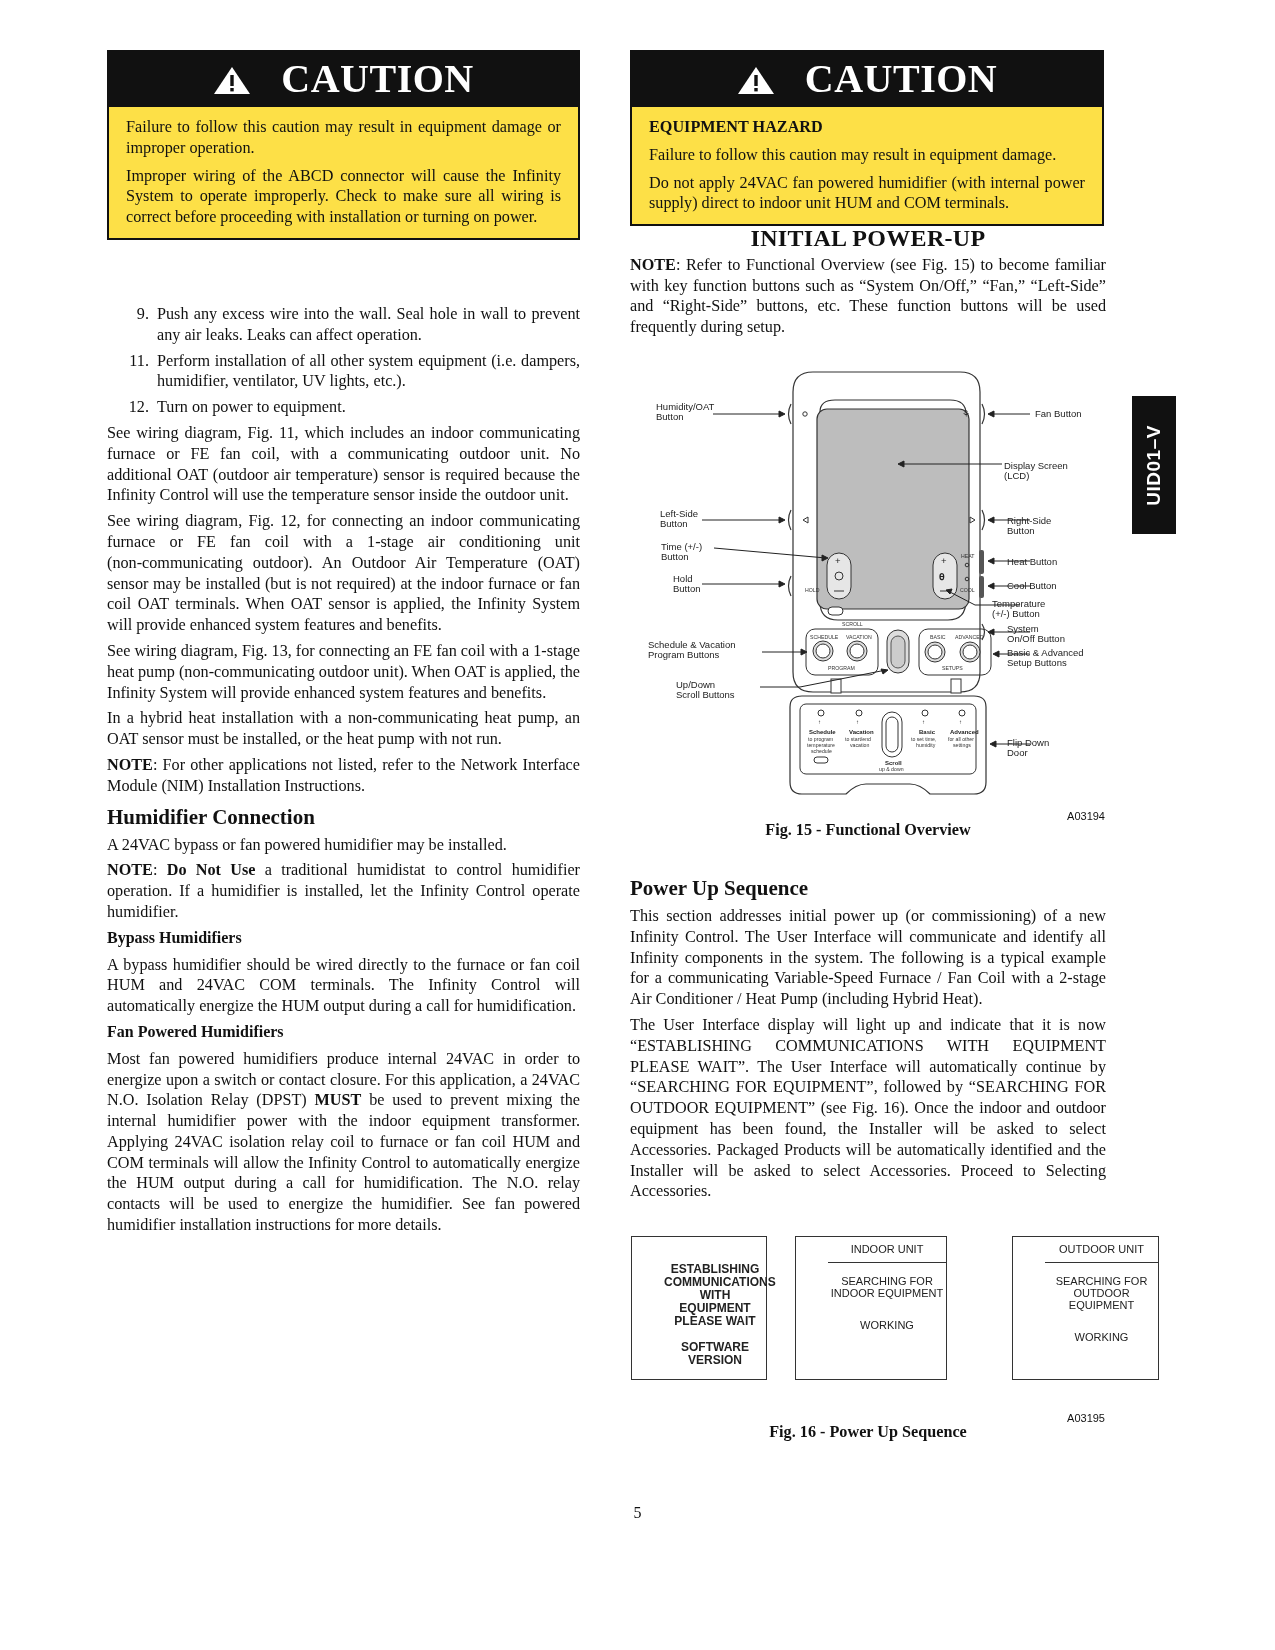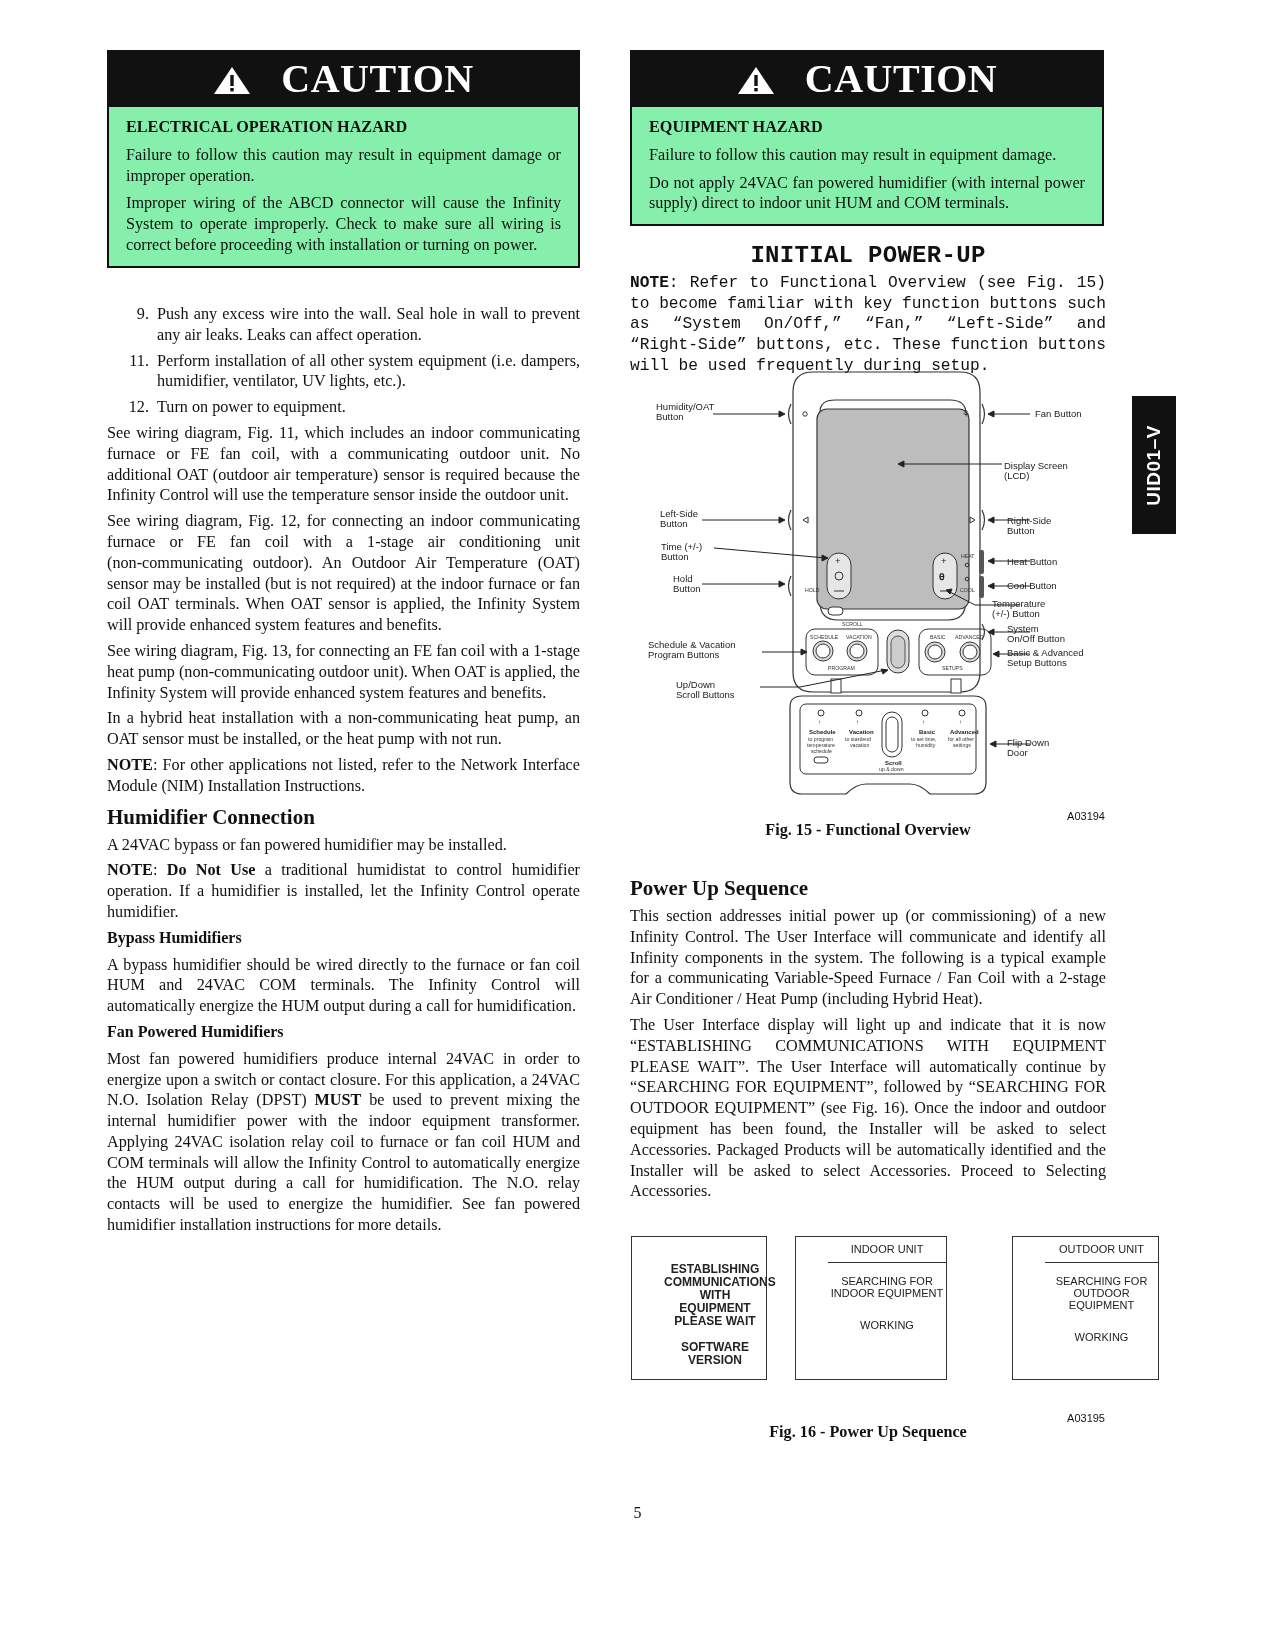--- a/index.html
+++ b/index.html
@@ -1,20 +1,20 @@
 <!DOCTYPE html>
 <html><head>
 <meta charset="utf-8">
 <style>
   * { box-sizing: border-box; margin: 0; padding: 0; }
   html, body { width: 1275px; height: 1650px; background: #ffffff; }
   body { position: relative; font-family: "Liberation Serif", "DejaVu Serif", serif; color: #111; font-size: 16.2px; line-height: 20.8px; }
   .col { position: absolute; top: 0; width: 476px; }
   .col-left { left: 112px; }
-  .caution { border: 2px solid #111; background: #86efac; }
+  .caution { border: 2px solid #111; background: #fde047; }
   .caution-head { background: #111; color: #fff; height: 55px; display: flex; align-items: center; justify-content: center; gap: 30px; }
   .caution-head .tri { width: 38px; height: 30px; position: relative; }
   .caution-head .tri svg { display: block; }
   .caution-head .ttl { font-family: "Liberation Serif", serif; font-weight: bold; font-size: 40px; letter-spacing: 0.5px; }
   .caution-body { padding: 10px 17px 10px 17px; text-align: justify; }
   .caution-body h4 { font-size: 16.2px; font-weight: bold; margin-bottom: 7px; }
   .caution-body p { margin-bottom: 7px; }
   .caution-body p:last-child { margin-bottom: 0; }
   p.body { text-align: justify; margin-bottom: 5px; }
   ol.steps { list-style: none; padding-left: 0; margin-bottom: 2px; }
@@ -47,21 +47,20 @@
       <span class="tri">
         <svg width="38" height="30" viewBox="0 0 38 30">
             <polygon points="19,2 37,29 1,29" fill="#fff"></polygon>
             <rect x="17.3" y="10" width="3.4" height="11" fill="#111"></rect>
             <rect x="17.3" y="23" width="3.4" height="3.4" fill="#111"></rect>
           </svg>
       </span>
       <span class="ttl">CAUTION</span>
     </div>
     <div class="caution-body">
-      <h4>ELECTRICAL OPERATION HAZARD</h4>
       <p>Failure to follow this caution may result in equipment damage or improper operation.</p>
       <p>Improper wiring of the ABCD connector will cause the Infinity System to operate improperly. Check to make sure all wiring is correct before proceeding with installation or turning on power.</p>
     </div>
   </div>
 
   <div style="position:absolute; top:304px; left:0; width:473px;">
     <ol class="steps">
       <li>
           <span class="num">9.</span>
           <span class="txt">Push any excess wire into the wall. Seal hole in wall to prevent any air leaks. Leaks can affect operation.</span>
@@ -103,21 +102,21 @@
       </span>
       <span class="ttl">CAUTION</span>
     </div>
     <div class="caution-body">
       <h4>EQUIPMENT HAZARD</h4>
       <p>Failure to follow this caution may result in equipment damage.</p>
       <p>Do not apply 24VAC fan powered humidifier (with internal power supply) direct to indoor unit HUM and COM terminals.</p>
     </div>
   </div>
 
-  <div style="position:absolute; top:242px; left:630px; width:476px;font-family:Liberation Mono, monospace;">
+  <div style="position:absolute; top:224px; left:630px; width:476px;">
     <h1 class="big" style="margin-top:4px;">INITIAL POWER‑UP</h1>
     <p class="body"><b>NOTE</b><span>:  Refer to Functional Overview (see Fig. 15) to become familiar with key function buttons such as “System On/Off,” “Fan,” “Left‑Side” and “Right‑Side” buttons, etc. These function buttons will be used frequently during setup.</span></p>
   </div>
 
   <svg style="position:absolute; top:362px; left:630px;" width="480" height="450" viewBox="0 0 480 450">
     <g stroke="#333" stroke-width="1.2" fill="none">
 
       <path d="M163,30 Q163,10 183,10 L330,10 Q350,10 350,30 L350,310 Q350,330 330,330 L183,330 Q163,330 163,310 Z"></path>
 
       <path d="M190,50 Q190,38 205,38 L320,38 Q336,38 336,52 L336,238 Q336,258 318,258 L208,258 Q190,258 190,240 Z"></path>

